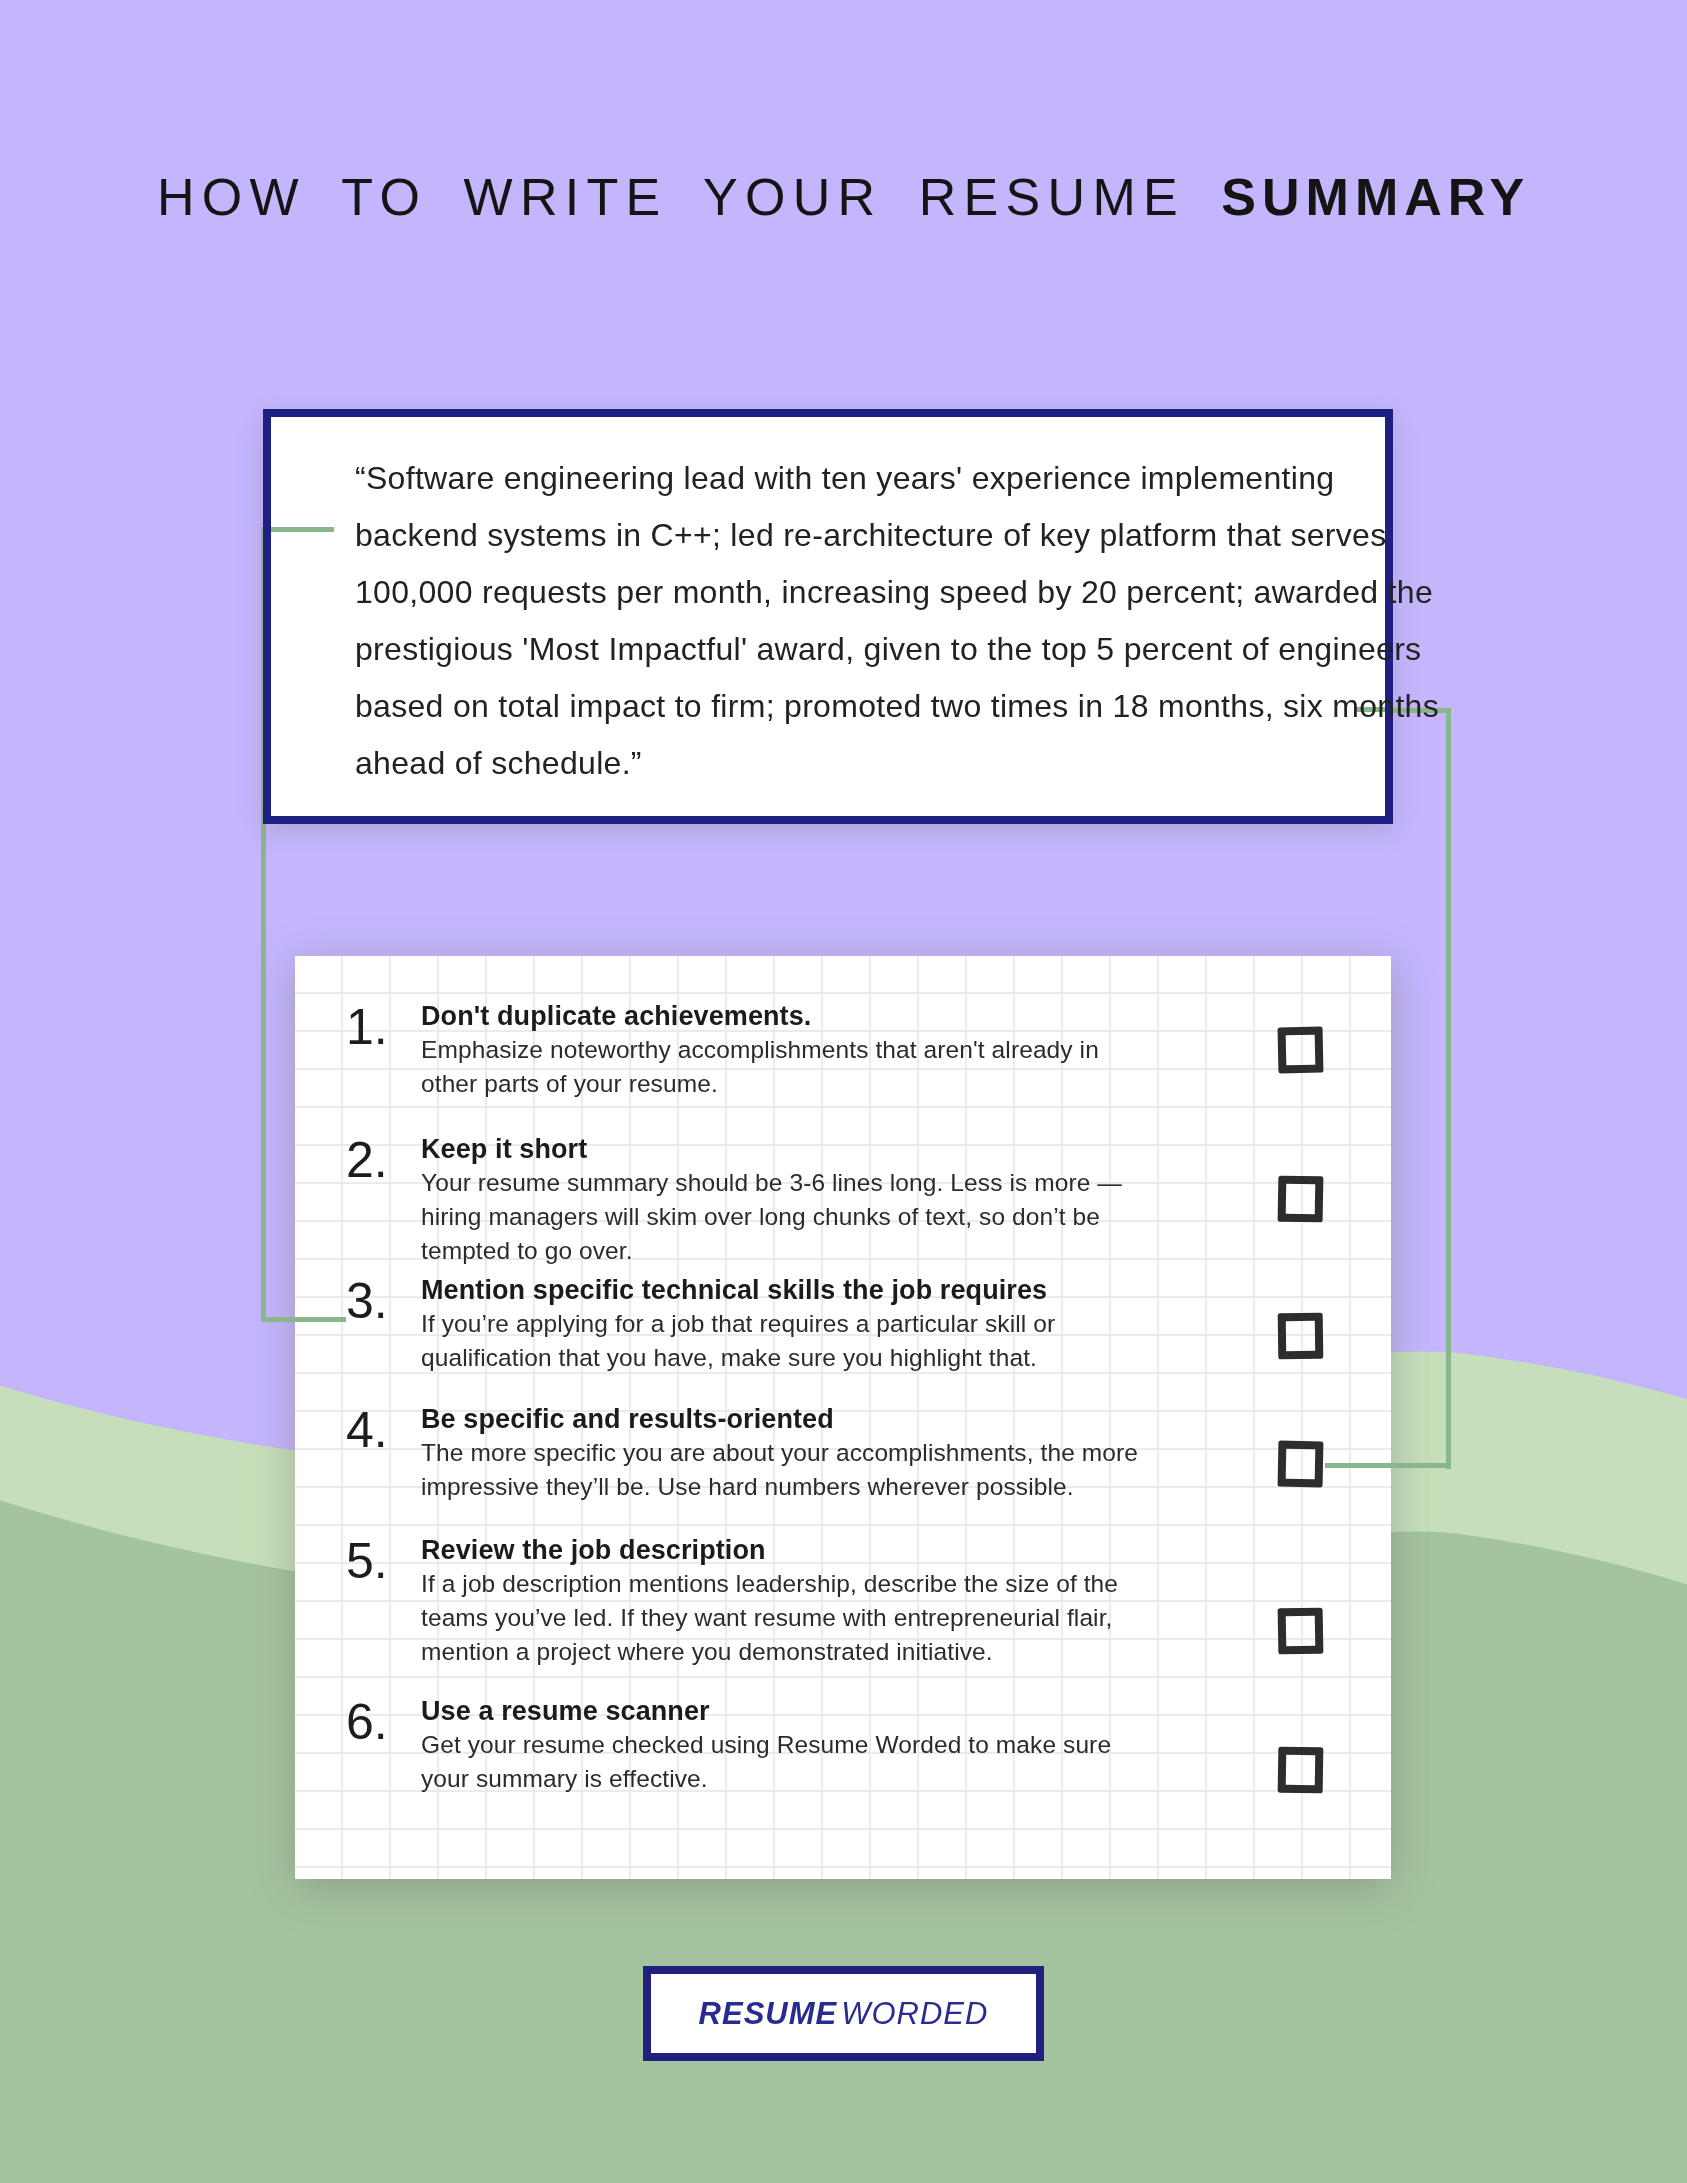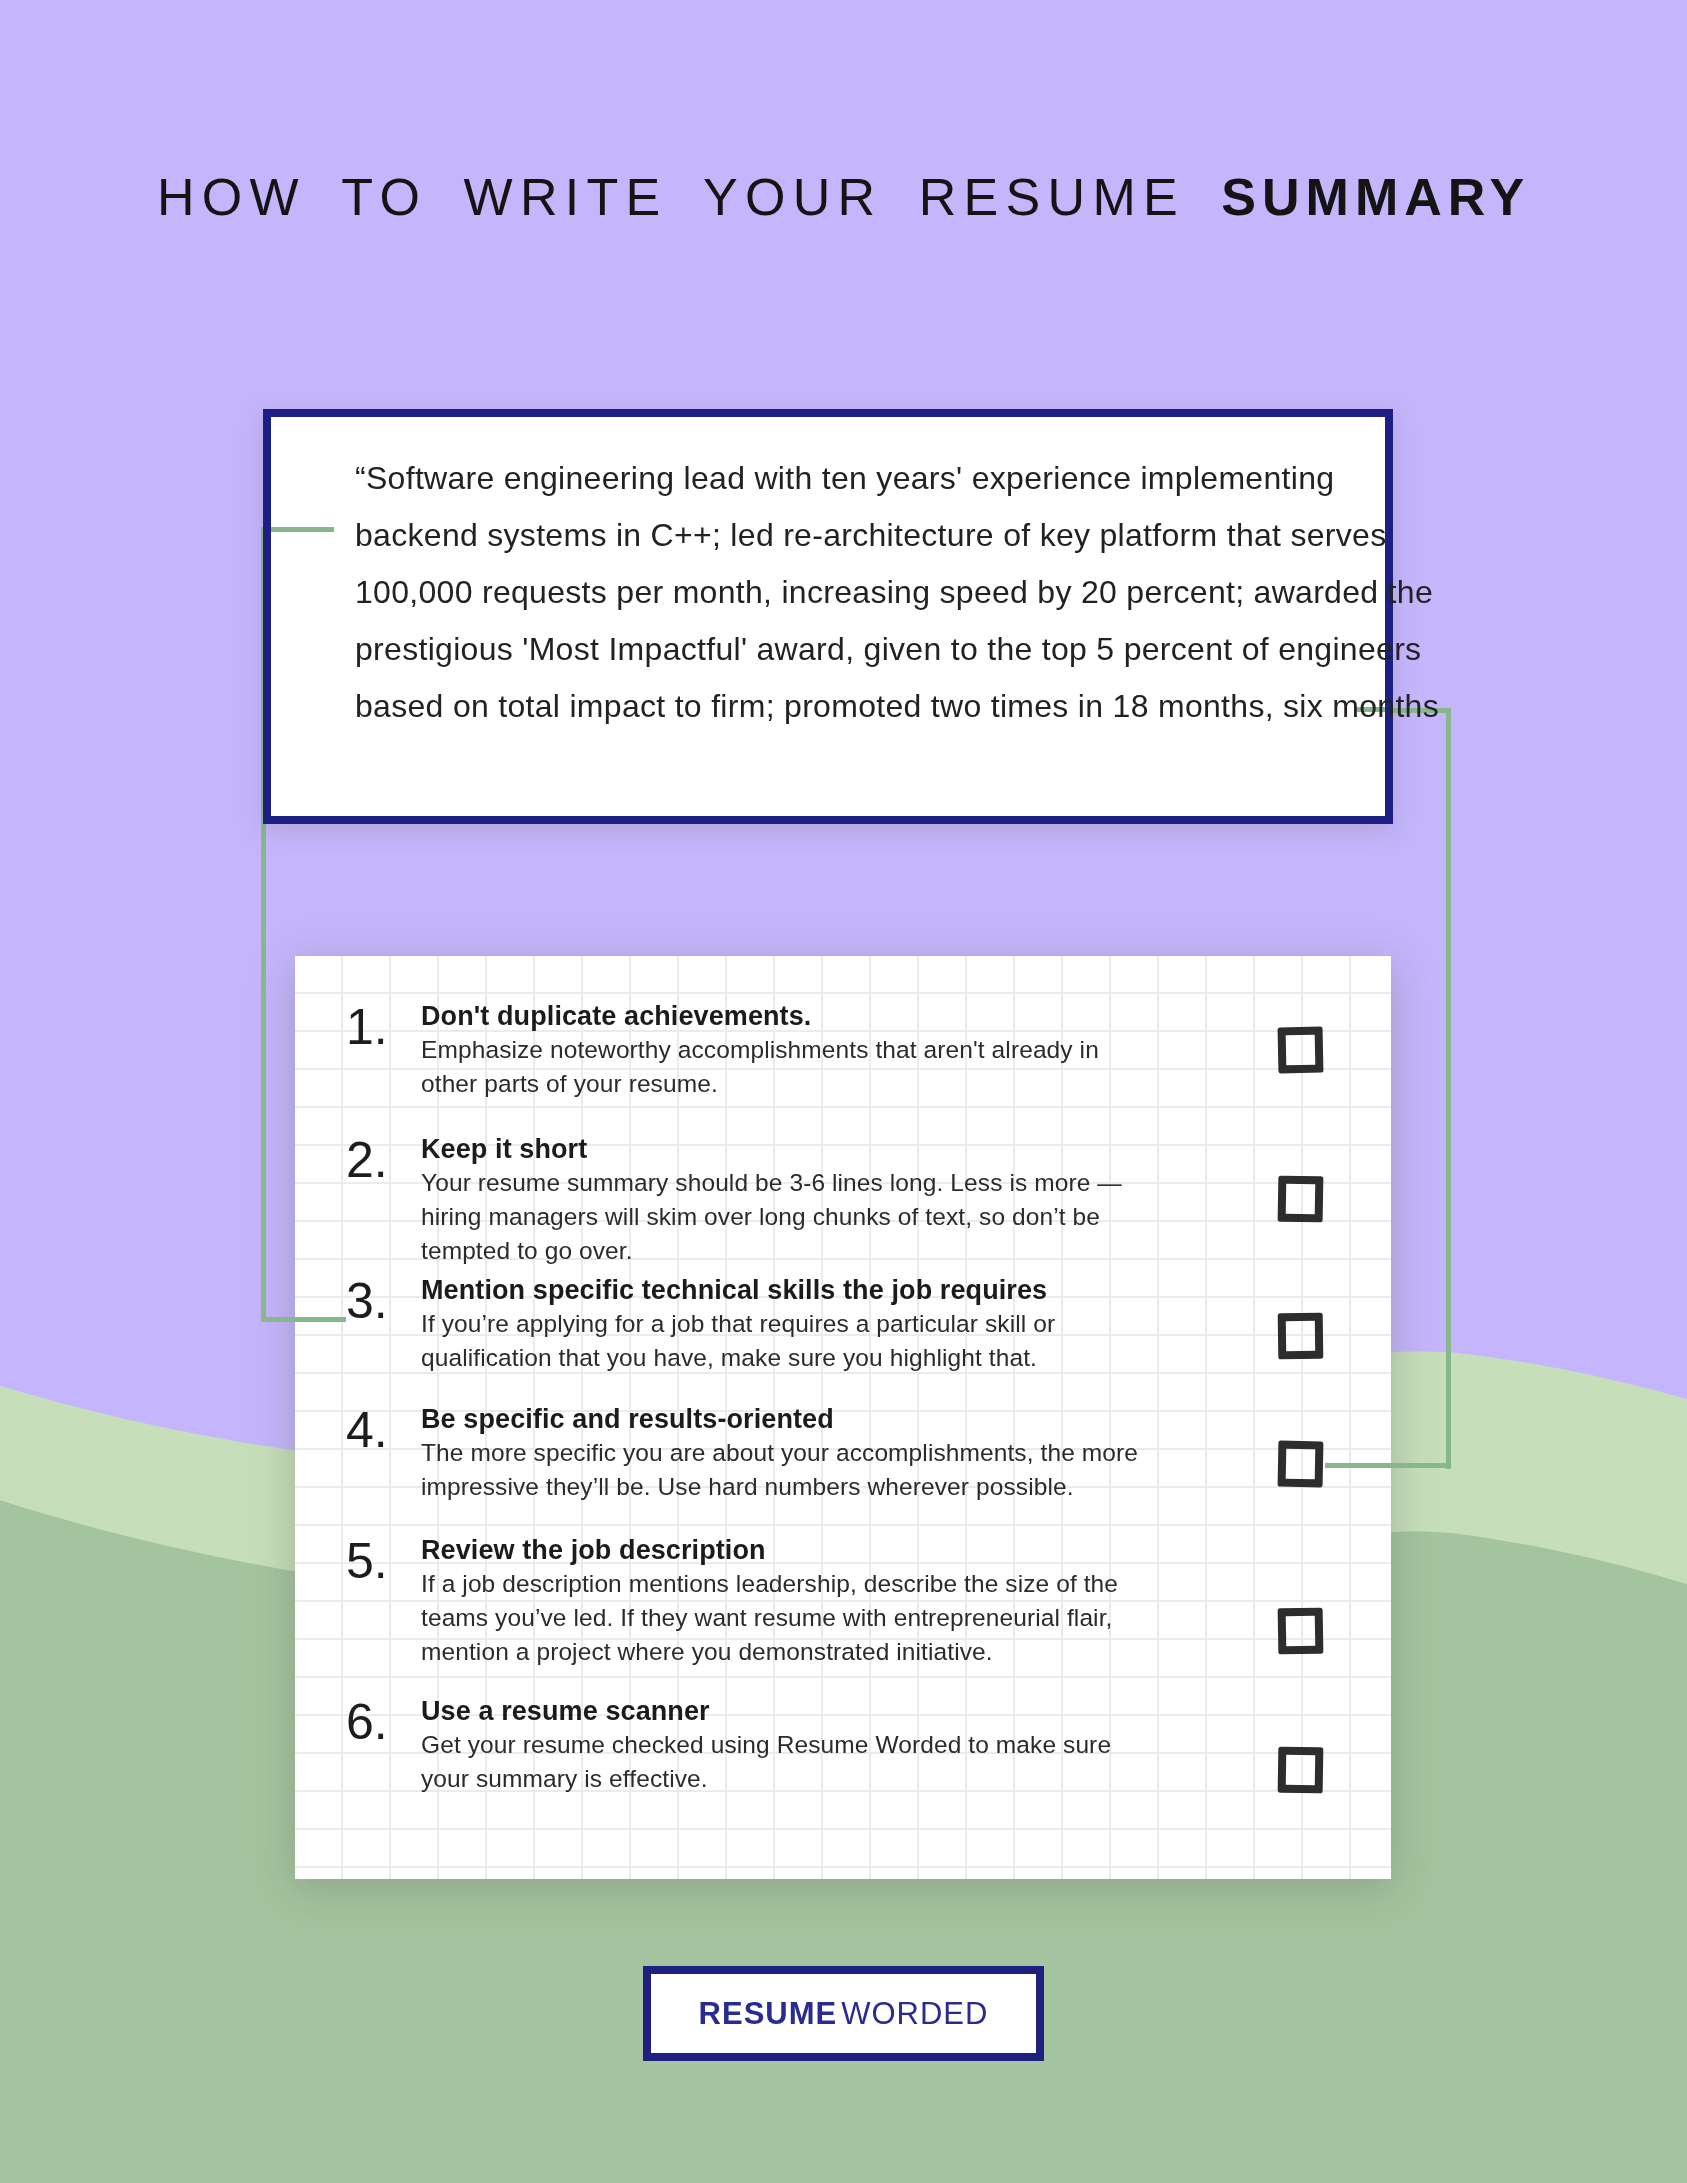--- a/index.html
+++ b/index.html
@@ -84,21 +84,21 @@
   .conn-r-top{left:1353px;top:708px;width:98px;height:5.3px;}
   .conn-r-vert{left:1446px;top:708px;width:5.3px;height:761px;}
   .conn-r-bot{left:1325px;top:1463px;width:126px;height:5.3px;}
   
   .logo{
     position:absolute;left:643px;top:1966px;width:401px;height:95px;
     box-sizing:border-box;border:8px solid #20207f;background:#ffffff;
     display:flex;align-items:center;justify-content:center;
     z-index:5;
   }
-  .logo .brand{font-size:31px;color:#282b8f;letter-spacing:1px;}
+  .logo .brand{font-size:31px;color:#282b8f;letter-spacing:1px;font-style:italic;}
   .logo .brand b{font-weight:700;}
   .logo .brand span{font-weight:400;margin-left:4px;}
 </style>
 </head>
 <body>
 
 <div id="page">
 
   <svg id="waves" viewBox="0 0 2550 3300" xmlns="http://www.w3.org/2000/svg">
     <path d="M0,2095 C400,2215 800,2250 1300,2195 C1700,2150 1950,2025 2200,2045 C2350,2062 2460,2090 2550,2115 L2550,3300 L0,3300 Z" fill="#c6dfba"></path>
@@ -185,20 +185,21 @@
 
   <div class="quote-box">
     <div class="poke poke-left"></div>
     <div class="poke poke-right"></div>
     <div class="quote-text">
       <div class="quote-line">“Software engineering lead with ten years' experience implementing</div>
       <div class="quote-line">backend systems in C++; led re-architecture of key platform that serves</div>
       <div class="quote-line">100,000 requests per month, increasing speed by 20 percent; awarded the</div>
       <div class="quote-line">prestigious 'Most Impactful' award, given to the top 5 percent of engineers</div>
       <div class="quote-line">based on total impact to firm; promoted two times in 18 months, six months</div>
+      <div class="quote-line">ahead of schedule.”</div>
     </div>
   </div>
 
   <div class="logo">
     <div class="brand">
       <b>RESUME</b><span>WORDED</span>
     </div>
   </div>
 
 </div>

